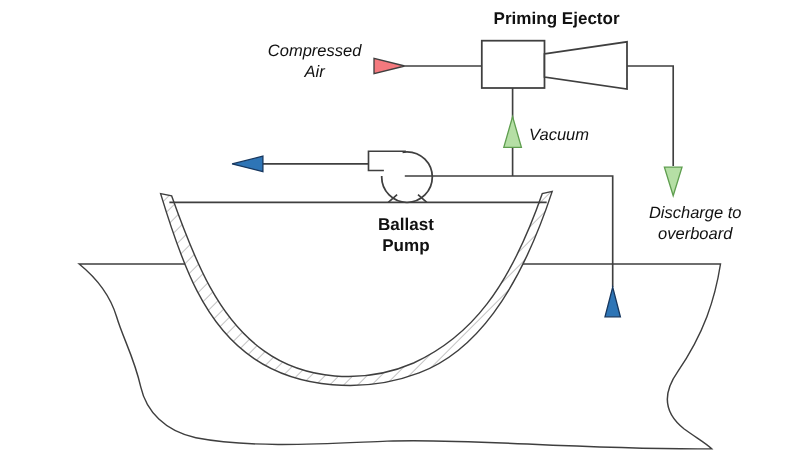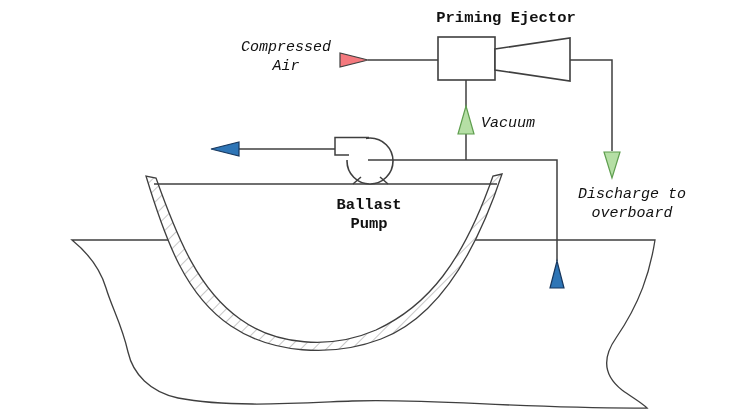--- a/index.html
+++ b/index.html
@@ -1,17 +1,17 @@
 <!DOCTYPE html>
 <html><head>
 <meta charset="utf-8">
 <style>
   html,body{margin:0;padding:0;background:#ffffff;}
   .stage{position:relative;width:736px;height:412px;background:#ffffff;overflow:hidden;
-         font-family:Liberation Mono, monospace;}
+         font-family:Liberation Sans, sans-serif;}
   svg{display:block;}
   .pipe{stroke:#3f3f3f;stroke-width:1.5;fill:none;}
   .shape{stroke:#3f3f3f;stroke-width:1.6;fill:#ffffff;}
   .waterline{stroke:#3f3f3f;stroke-width:1.3;fill:none;}
   .band{stroke:#3f3f3f;stroke-width:1.3;}
   .erase{fill:#ffffff;stroke:none;}
   .arrow-red{stroke:#3f3f3f;stroke-width:1.2;}
   .arrow-green{stroke:#5f9e4f;stroke-width:1.2;}
   .arrow-blue{stroke:#17375e;stroke-width:1.2;}
   .lbl-bold{font-size:15.5px;font-weight:bold;fill:#111111;}

